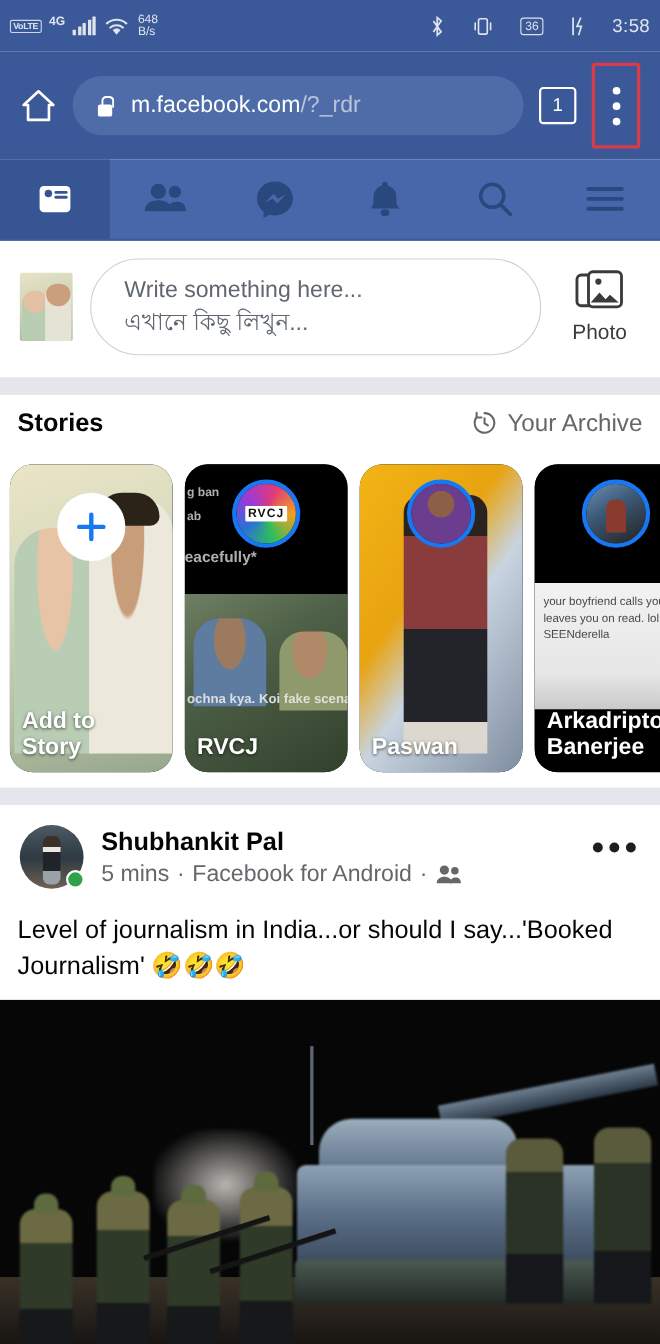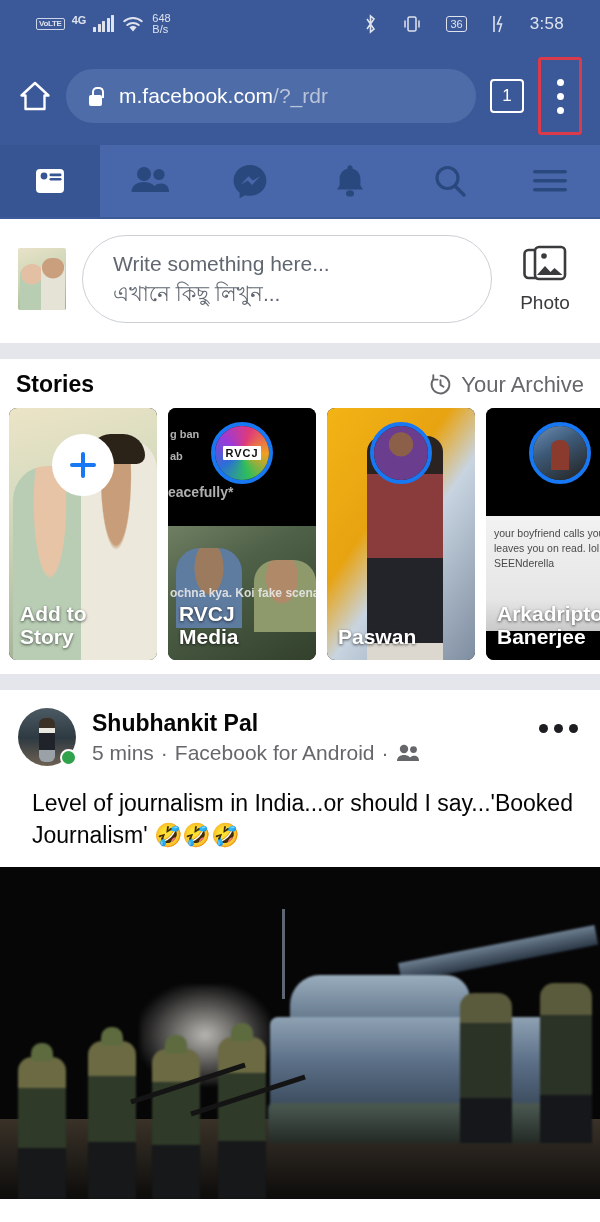--- a/index.html
+++ b/index.html
@@ -7,21 +7,21 @@
     width:600px; height:1222px;
     font-family:"Liberation Sans", sans-serif;
     background:#ffffff;
     overflow:hidden;
   }
   .screen { width:600px; height:1222px; position:relative; background:#fff; }
 
   
   .statusbar{
     height:47px; background:#3b5998; display:flex; align-items:center;
-    justify-content:space-between; padding:0 36px; color:#dfe3ee;
+    justify-content:space-between; padding:0 9px; color:#dfe3ee;
   }
   .sb-left{ display:flex; align-items:center; gap:7px; }
   .sb-right{ display:flex; align-items:center; gap:25px; }
   .volte{
     border:1.5px solid #cdd6e8; border-radius:2px; font-size:8px; font-weight:bold;
     padding:1px 2px; letter-spacing:-0.3px; line-height:1;
   }
   .net4g{ font-size:11px; font-weight:bold; position:relative; top:-4px; }
   .bars{ display:flex; align-items:flex-end; gap:1.5px; height:16px; }
   .bars i{ display:block; width:3px; background:#dfe3ee; border-radius:.5px; }
@@ -107,27 +107,27 @@
     align-items:center; gap:4px;
   }
   .c-photo-label{ font-size:19px; color:#3a3b3c; }
 
   .graygap{ height:16px; background:#e4e6eb; }
 
   
   .stories{ background:#fff; padding:12px 0 14px 0; }
   .st-head{
     display:flex; align-items:center; justify-content:space-between;
-    padding:0 16px 10px 16px;
+    padding:0 16px 24px 16px;
   }
   .st-title{ font-size:23px; font-weight:bold; color:#050505; }
   .st-archive{ display:flex; align-items:center; gap:9px; font-size:22px; color:#65676b; }
   .st-rail{ display:flex; gap:11px; padding-left:9px; }
   .card{
-    width:148px; height:252px; border-radius:8px; overflow:hidden;
+    width:148px; height:280px; border-radius:21px; overflow:hidden;
     position:relative; flex:none; background:#111;
   }
   .card-name{
     position:absolute; left:11px; right:8px; bottom:12px; color:#fff;
     font-size:21px; font-weight:bold; line-height:1.1; z-index:4;
     text-shadow:0 1px 3px rgba(0,0,0,.65);
   }
   
   .c1bg{
     position:absolute; inset:0;
@@ -251,21 +251,21 @@
   .p-avatar .dot{
     position:absolute; right:-1px; bottom:0px; width:17px; height:17px;
     border-radius:50%; background:#31a24c; border:2.5px solid #fff;
   }
   .p-meta{ flex:1; padding-top:1px; }
   .p-name{ font-size:23px; font-weight:bold; color:#050505; line-height:1.25; }
   .p-sub{ display:flex; align-items:center; gap:7px; font-size:21px; color:#65676b; margin-top:3px; }
   .p-dots{ display:flex; gap:6px; align-items:center; padding-top:16px; padding-right:4px; }
   .p-dots i{ width:9px; height:9px; border-radius:50%; background:#1c1e21; display:block; }
   .p-text{
-    padding:22px 16px 16px 16px; font-size:23px; color:#050505; line-height:1.38;margin-left:16px;
+    padding:22px 16px 16px 16px; font-size:23px; color:#050505; line-height:1.38;
   }
   .p-img{
     width:600px; height:332px; position:relative; overflow:hidden; background:#000;
   }
   .tank-sky{ position:absolute; inset:0; background:#060607; }
   .tank-ground{
     position:absolute; left:0; right:0; bottom:0; height:80px;
     background:linear-gradient(180deg,#3a3228 0%,#1a1714 70%,#0d0c0a 100%);
   }
   .tank-body{
@@ -475,21 +475,20 @@
         <span class="c2txt" style="left:2px;top:42px">ab</span>
         <span class="c2txt" style="left:0px;top:76px;font-size:14px">eacefully*</span>
         <span class="c2cap">ochna kya. Koi fake scenar</span>
         <div class="avatar-ring">
           <div class="rvcj-logo">
             <span>RVCJ</span>
           </div>
         </div>
         <div class="card-name">
           <div>RVCJ</div>
-          <div>Media</div>
         </div>
       </div>
 
       <div class="card">
         <div class="c3bg"></div>
         <div class="c3body"></div>
         <div class="c3head"></div>
         <div class="avatar-ring">
           <div class="av3"></div>
         </div>

